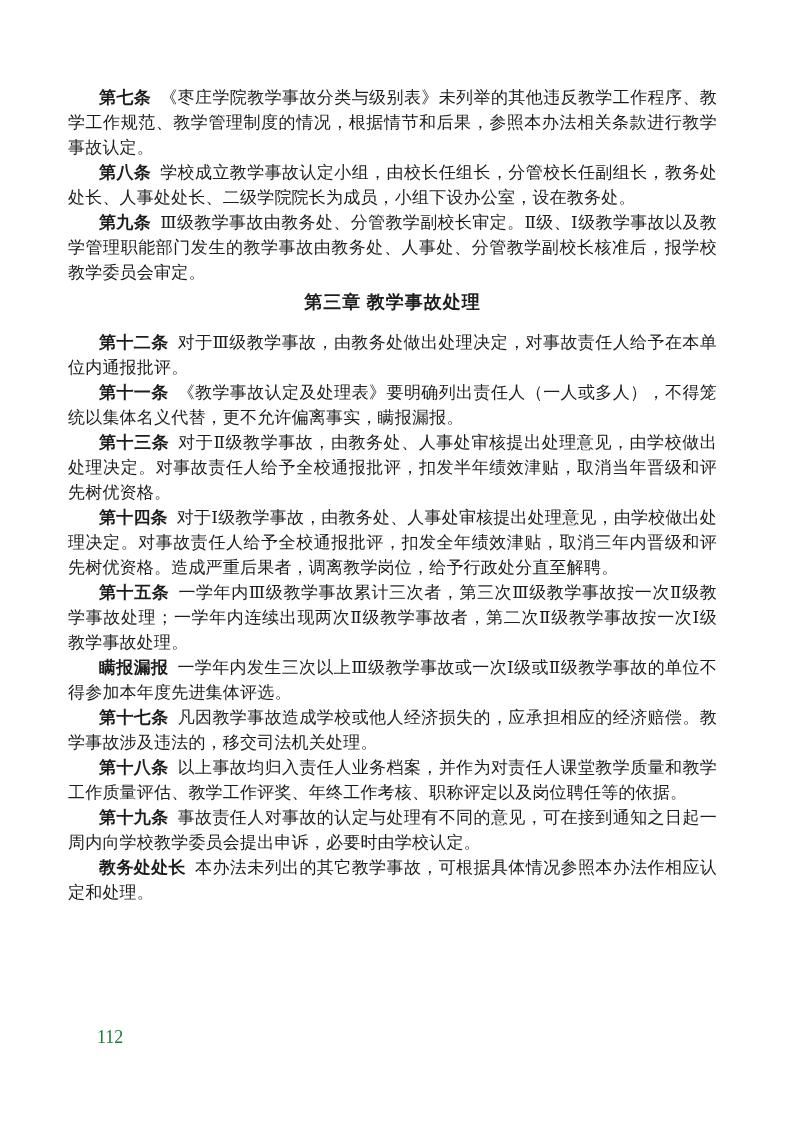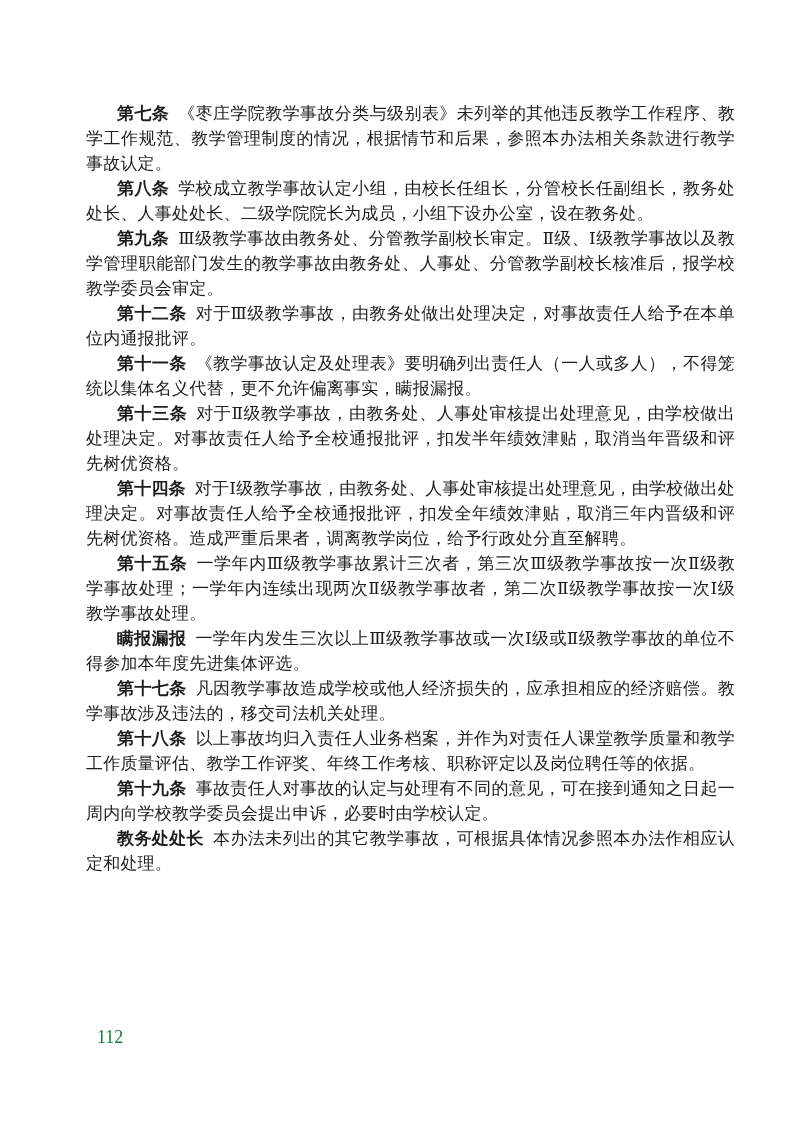--- a/index.html
+++ b/index.html
@@ -13,27 +13,26 @@
     overflow: hidden;
   }
   .page {
     position: absolute;
     inset: 0;
     background: #ffffff;
   }
   .content {
     position: absolute;
     left: 68px;
-    top: 101px;
+    top: 85px;
     width: 649px;
     font-size: 17px;
     line-height: 25px;
     text-align: justify;
     letter-spacing: 0.2px;
-    margin-left: 18px;
   }
   .article {
     margin: 0;
     text-indent: 31px;
   }
   .article .lead {
     font-weight: 700;
     margin-right: 9px;
   }
   .chapter-heading {
@@ -54,20 +53,21 @@
   }
 </style>
 </head>
 <body>
 
 <div class="page">
   <main class="content">
       <p class="article"><span class="lead">第七条</span><span>《枣庄学院教学事故分类与级别表》未列举的其他违反教学工作程序、教学工作规范、教学管理制度的情况，根据情节和后果，参照本办法相关条款进行教学事故认定。</span></p>
       <p class="article"><span class="lead">第八条</span><span>学校成立教学事故认定小组，由校长任组长，分管校长任副组长，教务处处长、人事处处长、二级学院院长为成员，小组下设办公室，设在教务处。</span></p>
       <p class="article"><span class="lead">第九条</span><span>Ⅲ级教学事故由教务处、分管教学副校长审定。Ⅱ级、Ⅰ级教学事故以及教学管理职能部门发生的教学事故由教务处、人事处、分管教学副校长核准后，报学校教学委员会审定。</span></p>
+      <h2 class="chapter-heading">第三章 教学事故处理</h2>
       <p class="article"><span class="lead">第十二条</span><span>对于Ⅲ级教学事故，由教务处做出处理决定，对事故责任人给予在本单位内通报批评。</span></p>
       <p class="article"><span class="lead">第十一条</span><span>《教学事故认定及处理表》要明确列出责任人（一人或多人），不得笼统以集体名义代替，更不允许偏离事实，瞒报漏报。</span></p>
       <p class="article"><span class="lead">第十三条</span><span>对于Ⅱ级教学事故，由教务处、人事处审核提出处理意见，由学校做出处理决定。对事故责任人给予全校通报批评，扣发半年绩效津贴，取消当年晋级和评先树优资格。</span></p>
       <p class="article"><span class="lead">第十四条</span><span>对于Ⅰ级教学事故，由教务处、人事处审核提出处理意见，由学校做出处理决定。对事故责任人给予全校通报批评，扣发全年绩效津贴，取消三年内晋级和评先树优资格。造成严重后果者，调离教学岗位，给予行政处分直至解聘。</span></p>
       <p class="article"><span class="lead">第十五条</span><span>一学年内Ⅲ级教学事故累计三次者，第三次Ⅲ级教学事故按一次Ⅱ级教学事故处理；一学年内连续出现两次Ⅱ级教学事故者，第二次Ⅱ级教学事故按一次Ⅰ级教学事故处理。</span></p>
       <p class="article"><span class="lead">瞒报漏报</span><span>一学年内发生三次以上Ⅲ级教学事故或一次Ⅰ级或Ⅱ级教学事故的单位不得参加本年度先进集体评选。</span></p>
       <p class="article"><span class="lead">第十七条</span><span>凡因教学事故造成学校或他人经济损失的，应承担相应的经济赔偿。教学事故涉及违法的，移交司法机关处理。</span></p>
       <p class="article"><span class="lead">第十八条</span><span>以上事故均归入责任人业务档案，并作为对责任人课堂教学质量和教学工作质量评估、教学工作评奖、年终工作考核、职称评定以及岗位聘任等的依据。</span></p>
       <p class="article"><span class="lead">第十九条</span><span>事故责任人对事故的认定与处理有不同的意见，可在接到通知之日起一周内向学校教学委员会提出申诉，必要时由学校认定。</span></p>
       <p class="article"><span class="lead">教务处处长</span><span>本办法未列出的其它教学事故，可根据具体情况参照本办法作相应认定和处理。</span></p>

